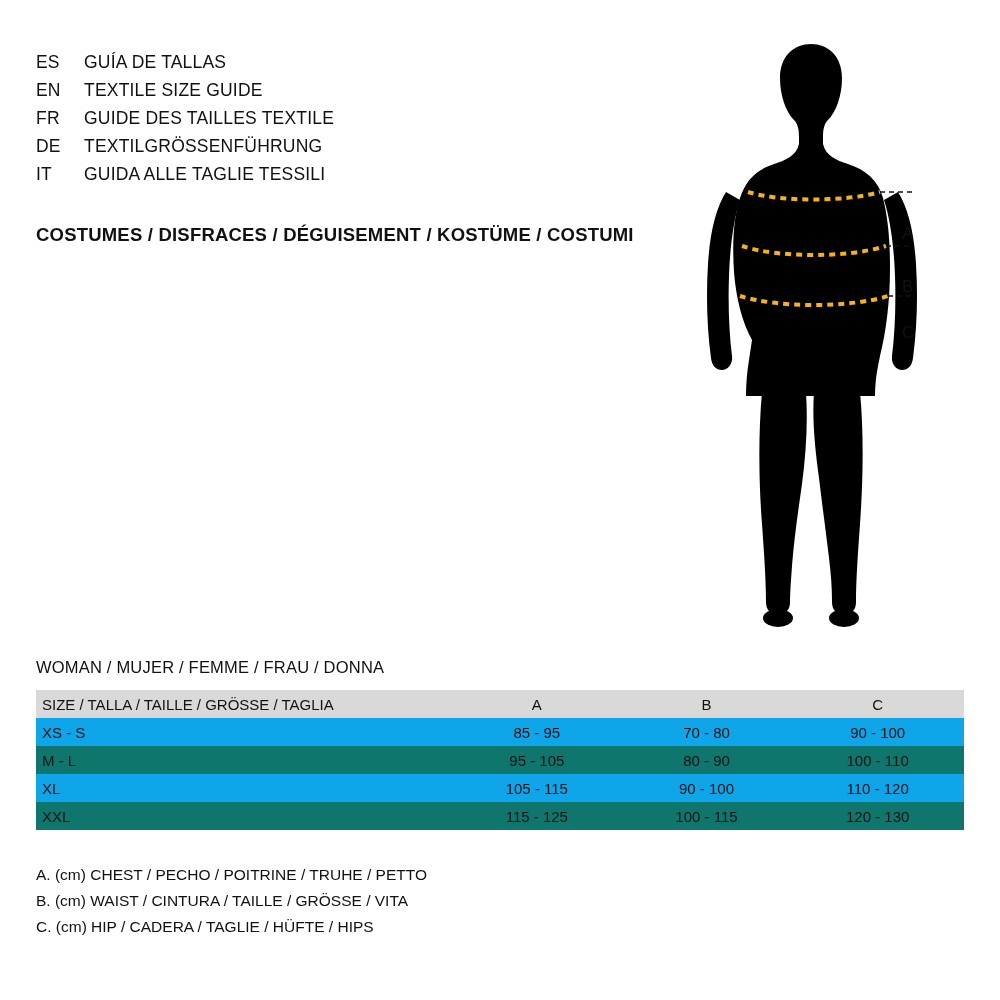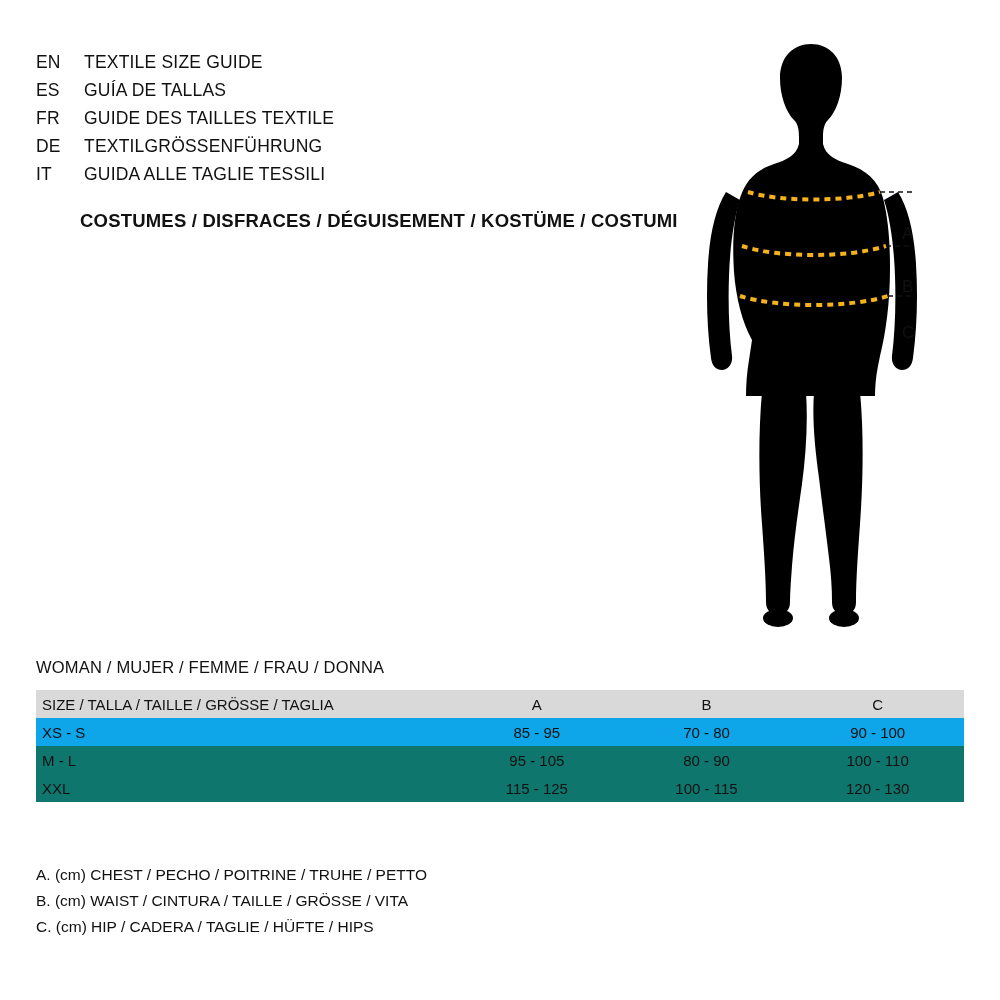--- a/index.html
+++ b/index.html
@@ -34,27 +34,26 @@
   .lang-code {
     width: 48px;
     flex: 0 0 48px;
   }
   .lang-text {
     flex: 1 1 auto;
   }
   .costumes-line {
     position: absolute;
     left: 36px;
-    top: 210px;
+    top: 224px;
     font-size: 18.5px;
     font-weight: bold;
     letter-spacing: 0.2px;
     color: #111;
     white-space: nowrap;
-    margin-left: 44px;
   }
 
   
   .figure-area {
     position: absolute;
     left: 690px;
     top: 40px;
     width: 280px;
     height: 590px;
   }
@@ -131,26 +130,26 @@
   }
   .footnote {
     white-space: nowrap;
   }
 </style>
 </head>
 <body>
 
 <div class="lang-block">
   <div class="lang-row">
+    <span class="lang-code">ES</span>
+    <span class="lang-text">GUÍA DE TALLAS</span>
+  </div>
+  <div class="lang-row">
     <span class="lang-code">EN</span>
     <span class="lang-text">TEXTILE SIZE GUIDE</span>
-  </div>
-  <div class="lang-row">
-    <span class="lang-code">ES</span>
-    <span class="lang-text">GUÍA DE TALLAS</span>
   </div>
   <div class="lang-row">
     <span class="lang-code">FR</span>
     <span class="lang-text">GUIDE DES TAILLES TEXTILE</span>
   </div>
   <div class="lang-row">
     <span class="lang-code">DE</span>
     <span class="lang-text">TEXTILGRÖSSENFÜHRUNG</span>
   </div>
   <div class="lang-row">
@@ -249,20 +248,26 @@
       <td>85 - 95</td>
       <td>70 - 80</td>
       <td>90 - 100</td>
     </tr>
     <tr class="even">
       <td class="first">M - L</td>
       <td>95 - 105</td>
       <td>80 - 90</td>
       <td>100 - 110</td>
     </tr>
+    <tr class="odd">
+      <td class="first">XL</td>
+      <td>105 - 115</td>
+      <td>90 - 100</td>
+      <td>110 - 120</td>
+    </tr>
     <tr class="even">
       <td class="first">XXL</td>
       <td>115 - 125</td>
       <td>100 - 115</td>
       <td>120 - 130</td>
     </tr>
   </tbody>
 </table>
 
 <div class="footnotes">

